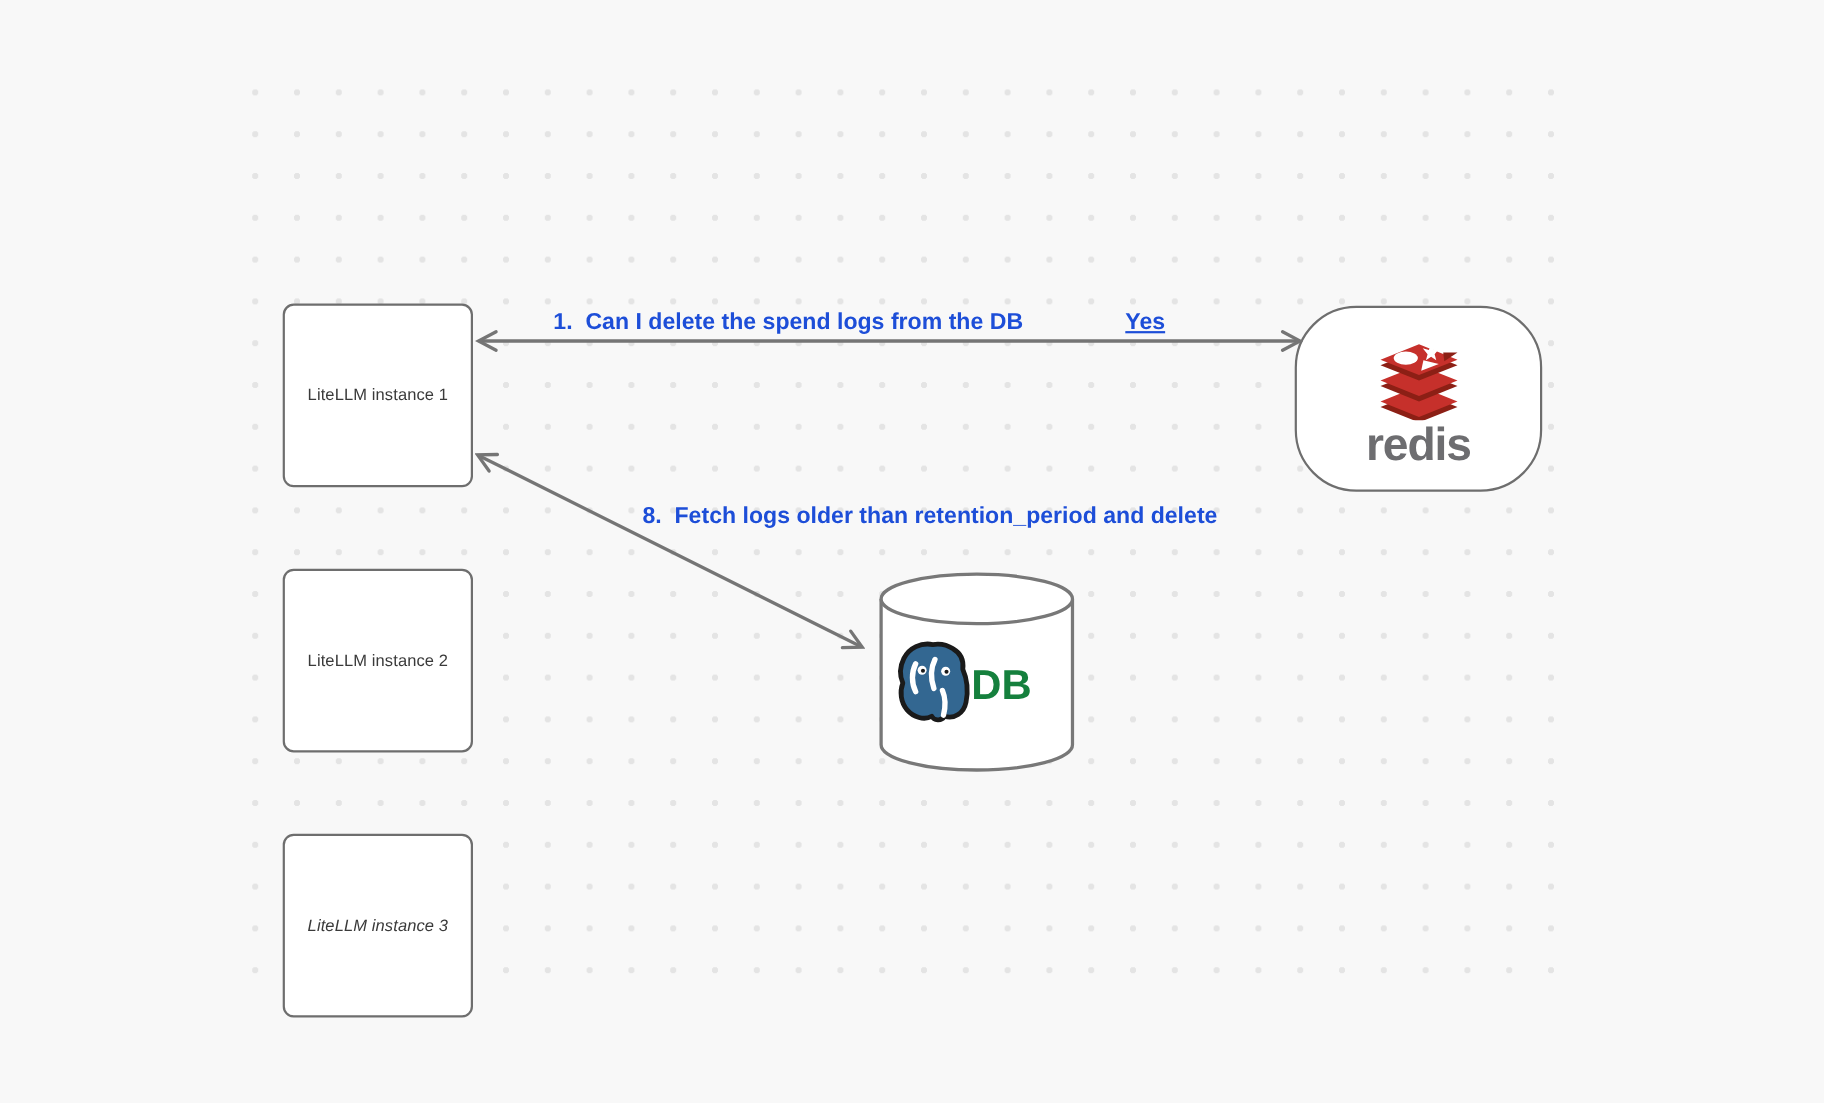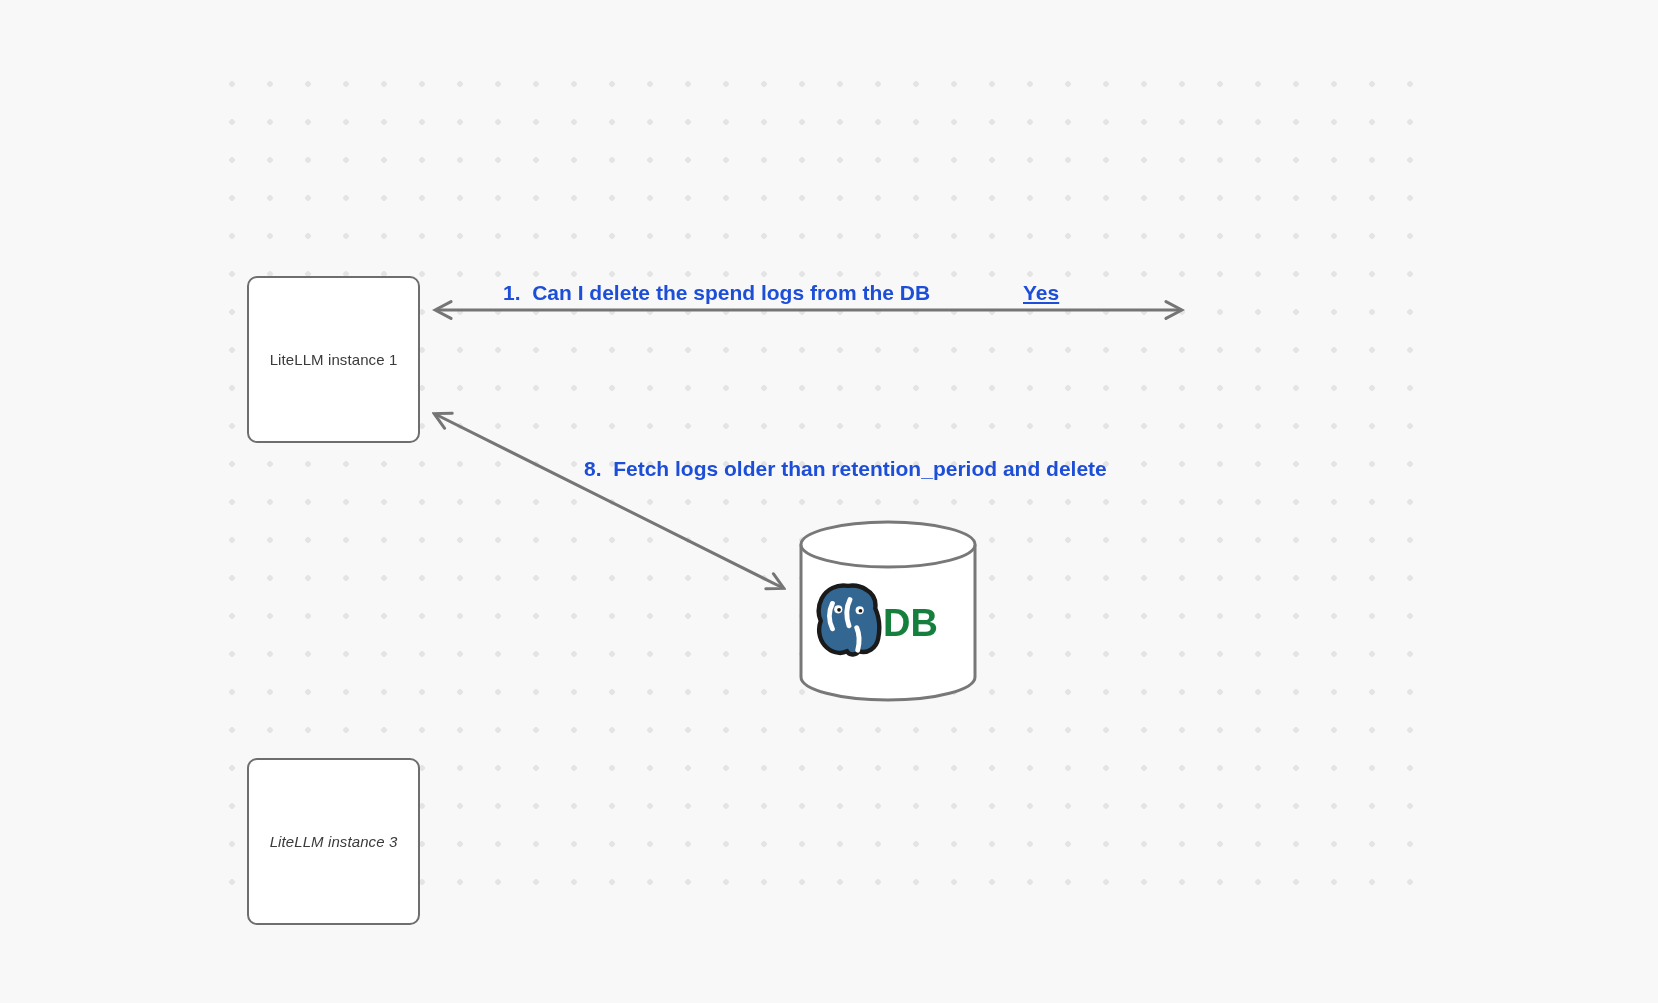--- a/index.html
+++ b/index.html
@@ -10,21 +10,21 @@
     overflow:hidden;
     font-family:"Liberation Sans",sans-serif;
   }
   .dots{
     position:absolute;left:213px;top:65px;width:1216px;height:836px;
     background-image:radial-gradient(circle at 19px 19px,#e4e4e4 2.6px,rgba(0,0,0,0) 3px);
     background-size:38px 38px;
     pointer-events:none;
   }
   .inst-box{
-    position:absolute;left:247px;width:173px;height:167px;
+    position:absolute;left:257px;width:173px;height:167px;
     background:#ffffff;border:2.5px solid #6e6e6e;border-radius:10px;
     display:flex;align-items:center;justify-content:center;
     box-sizing:border-box;
   }
   .inst-label{font-size:15px;color:#3a3a3a;letter-spacing:0.1px;}
   .redis-node{
     position:absolute;left:1177px;top:278px;width:225px;height:169px;
     background:#ffffff;border:2.5px solid #6e6e6e;border-radius:56px;
     box-sizing:border-box;
   }
@@ -54,24 +54,46 @@
 </head>
 <body>
 
 <div class="canvas">
 
   <div class="dots"></div>
 
   <div class="inst-box" style="top:276px;">
     <span class="inst-label">LiteLLM instance 1</span>
   </div>
+  <div class="inst-box" style="top:517px;">
+    <span class="inst-label">LiteLLM instance 2</span>
+  </div>
   <div class="inst-box" style="top:758px;font-style:italic;">
     <span class="inst-label">LiteLLM instance 3</span>
   </div>
 
+  <div class="redis-node">
+    <svg class="redis-logo" width="82" height="70" viewBox="0 0 80 70" aria-hidden="true">
+
+      <path d="M5,58 L40,72 L75,58 L40,44 Z" fill="#8C1F15"></path>
+      <path d="M5,53 L40,67 L75,53 L40,39 Z" fill="#C6302B"></path>
+
+      <path d="M5,39 L40,53 L75,39 L40,25 Z" fill="#8C1F15"></path>
+      <path d="M5,34 L40,48 L75,34 L40,20 Z" fill="#C6302B"></path>
+
+      <path d="M5,20 L40,34 L75,20 L40,6 Z" fill="#8C1F15"></path>
+      <path d="M5,15 L40,29 L75,15 L40,1 Z" fill="#C6302B"></path>
+
+      <ellipse cx="28" cy="13.5" rx="11" ry="6" fill="#ffffff"></ellipse>
+      <polygon fill="#ffffff" points="51,1 53,6.2 58.6,4.5 54.2,10.05 55.7,15.5 51,12.4 46.3,15.5 47.8,10.05 43.4,4.5 49,6.2"></polygon>
+      <polygon fill="#ffffff" points="42,25 58,19 44,15.5"></polygon>
+      <polygon fill="#8C1F15" points="62,8.5 75,8.5 63,16.5"></polygon>
+    </svg>
+    <div class="redis-word">redis</div>
+  </div>
 
   <div class="db-node">
     <svg class="db-cyl" width="178" height="183" viewBox="0 0 178 183" aria-hidden="true">
       <path d="M2,24.5 L2,157 A87,23 0 0 0 176,157 L176,24.5" fill="#ffffff" stroke="#787878" stroke-width="3"></path>
       <ellipse cx="89" cy="24.5" rx="87" ry="22.5" fill="#ffffff" stroke="#787878" stroke-width="3"></ellipse>
     </svg>
     <svg class="pg-logo" width="74" height="76" viewBox="0 0 76 78" aria-hidden="true">
       <path d="M38,4 C27,2 16,7 11,17 C7,25 7,33 10,40 C7,48 8,58 14,65 C20,72 30,75 37,71 C39,75 46,76 49,71 C58,74 67,68 69,58 C71,48 70,36 66,27 C67,19 64,12 57,8 C51,4 44,3 38,4 Z" fill="#336791" stroke="#1a1a1a" stroke-width="4.5" stroke-linejoin="round"></path>
       <path d="M22,22 C18,30 18,40 22,48" stroke="#ffffff" stroke-width="5" fill="none" stroke-linecap="round"></path>
       <path d="M40,18 C36,26 36,36 39,45" stroke="#ffffff" stroke-width="5" fill="none" stroke-linecap="round"></path>

